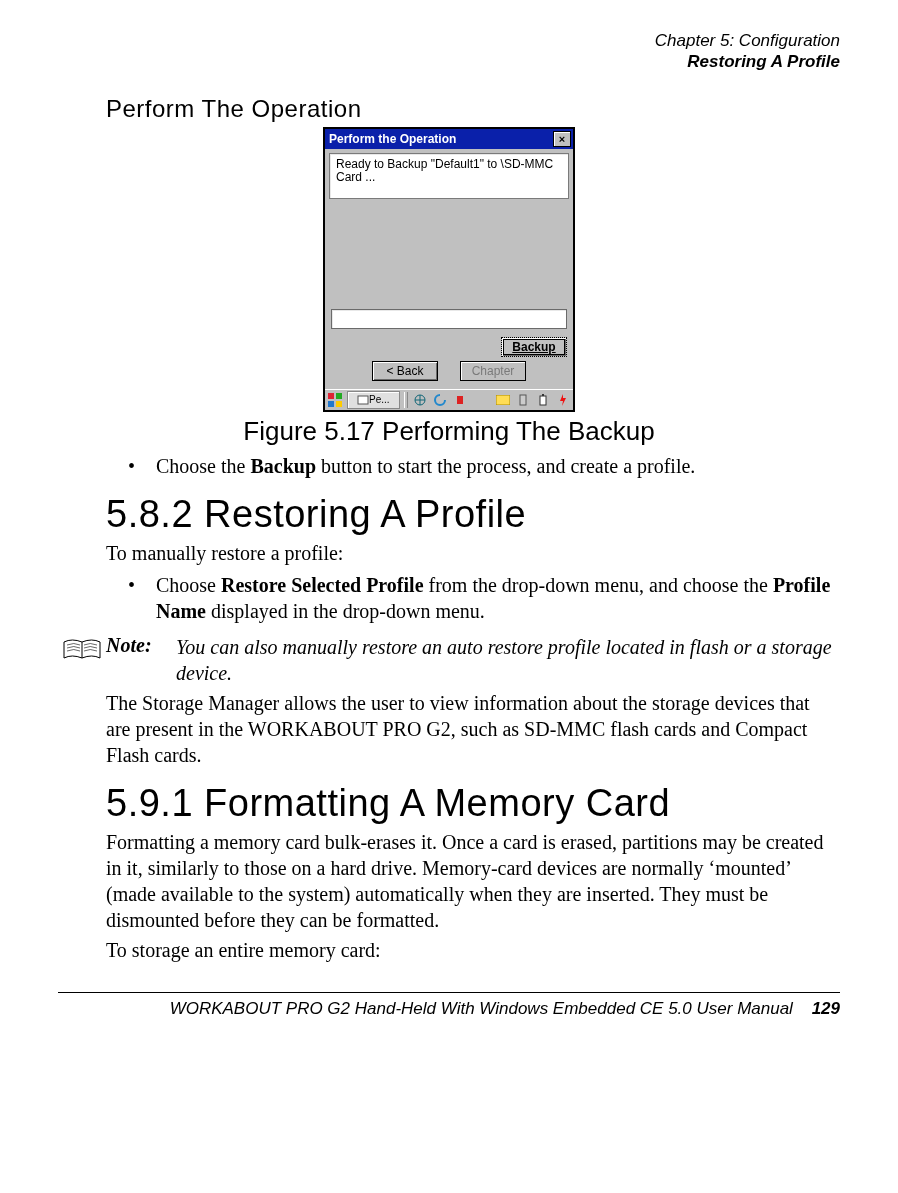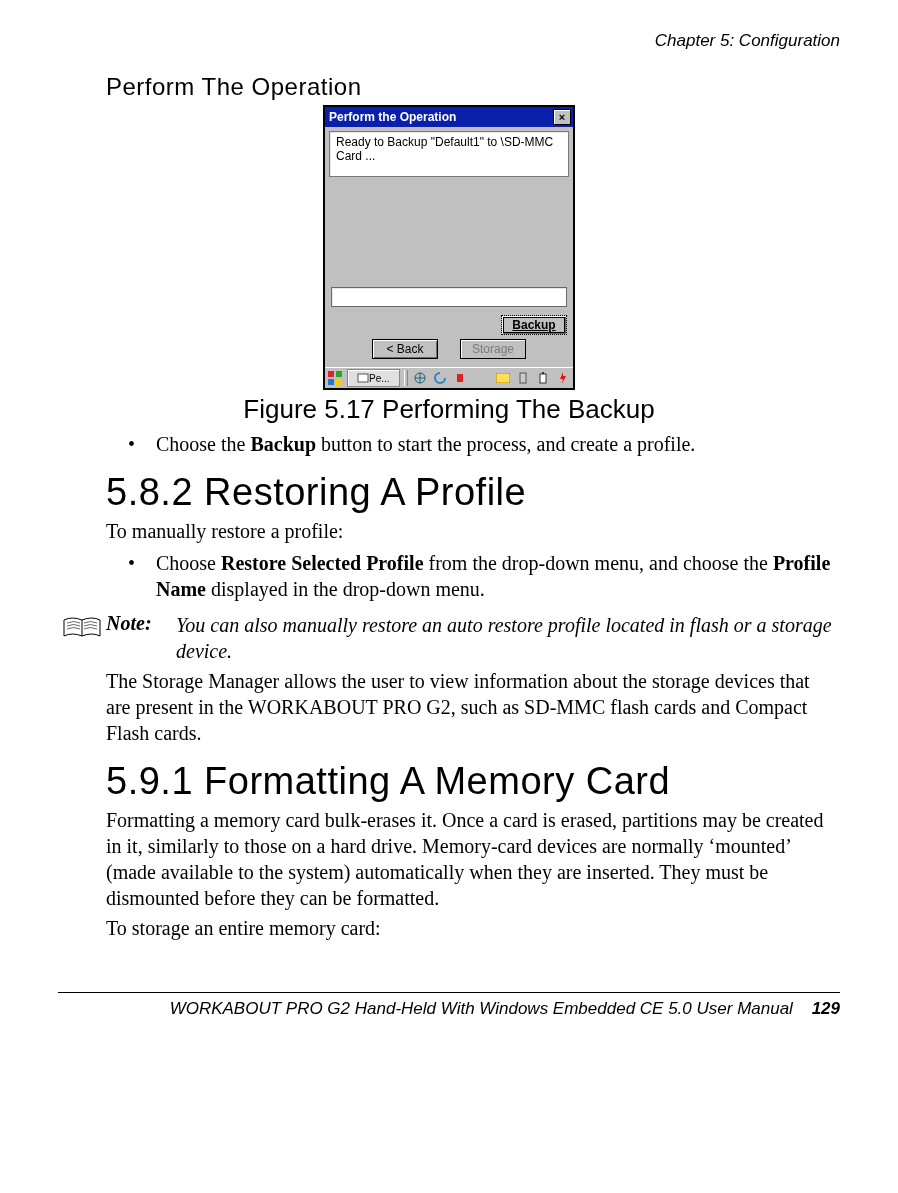--- a/index.html
+++ b/index.html
@@ -186,40 +186,41 @@
 
   b { font-weight:700; }
 </style>
 </head>
 <body>
 
 <div class="page">
 
   <div class="header-right">
     <div class="chapter">Chapter 5: Configuration</div>
+    <div class="section">Restoring A Profile</div>
   </div>
 
   <div class="h-op">Perform The Operation</div>
 
   <div class="fig-centered">
     <div class="dialog">
       <div class="titlebar">
         <span class="title-text">Perform the Operation</span>
         <span class="close-btn">×</span>
       </div>
       <div class="dlg-body">
         <div class="msg-box">Ready to Backup "Default1" to \SD-MMC Card ...</div>
         <div class="spacer"></div>
         <div class="progress-outline"></div>
         <div class="btn-row">
           <div class="ce-btn focus btn-backup">Backup</div>
         </div>
         <div class="nav-row">
           <div class="ce-btn btn-back">&lt;  Back</div>
-          <div class="ce-btn disabled btn-finish">Storage</div>
+          <div class="ce-btn disabled btn-finish">Chapter</div>
         </div>
       </div>
       <div class="taskbar">
         <span class="tb-icon">
           <svg width="14" height="14" viewBox="0 0 14 14">
               <rect x="0" y="0" width="6" height="6" fill="#d23"></rect>
               <rect x="8" y="0" width="6" height="6" fill="#2a2"></rect>
               <rect x="0" y="8" width="6" height="6" fill="#27c"></rect>
               <rect x="8" y="8" width="6" height="6" fill="#fc0"></rect>
             </svg>

